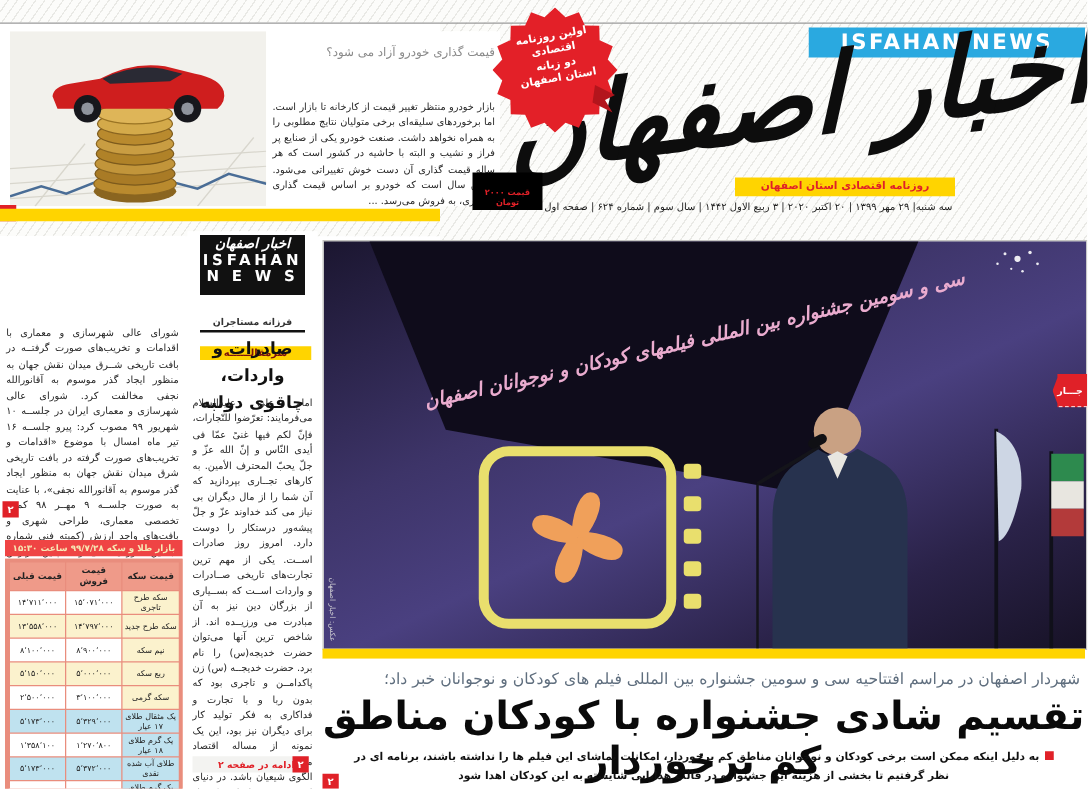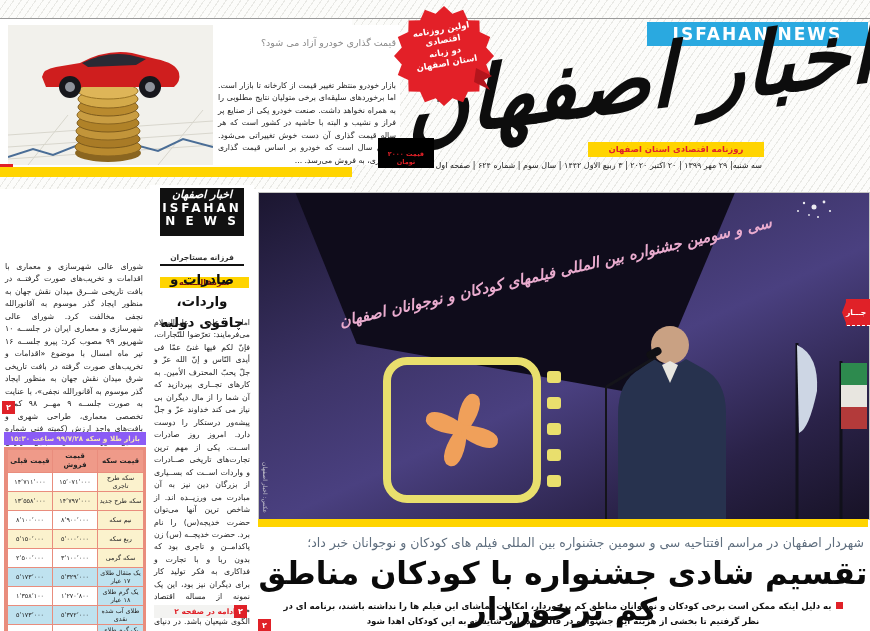--- a/index.html
+++ b/index.html
@@ -22,21 +22,21 @@
             display:flex;align-items:flex-end;justify-content:center;padding-bottom:2px;box-sizing:border-box;}
   
   .badgetext{color:#fff;font-size:8.5px;font-weight:bold;text-align:center;line-height:1.35;
              transform:rotate(-10deg);}
   
   .kicker{color:#8a8a8a;font-size:9.5px;text-align:right;}
   .hl1{font-weight:bold;color:#111;font-size:15px;text-align:right;}
   .body-sm{font-size:7.8px;color:#222;text-align:justify;line-height:1.6;}
   .hl-left{font-weight:bold;color:#111;font-size:13.5px;text-align:center;line-height:1.55;}
   
-  .tbl-title{background:#8b5cf6;color:#f7e9b5;font-size:7px;font-weight:bold;
+  .tbl-title{background:#ef4444;color:#f7e9b5;font-size:7px;font-weight:bold;
              display:flex;align-items:center;justify-content:center;}
   .tbl{border:3px solid #e98d7d;background:#e98d7d;display:grid;grid-template-columns:45px 44px 44px;
        grid-auto-rows:auto;gap:1px;direction:rtl;}
   .tbl .c{background:#fff;font-size:6.4px;display:flex;align-items:center;justify-content:center;
           text-align:center;color:#222;min-height:16px;line-height:1.25;padding:1px;}
   .tbl .h{background:#ef9a89;font-weight:bold;font-size:7px;min-height:20px;}
   .cream{background:#fbf2cd !important;}
   .lblue{background:#bfe2ef !important;}
   
   .ed-logo{background:#111;color:#fff;text-align:center;}

